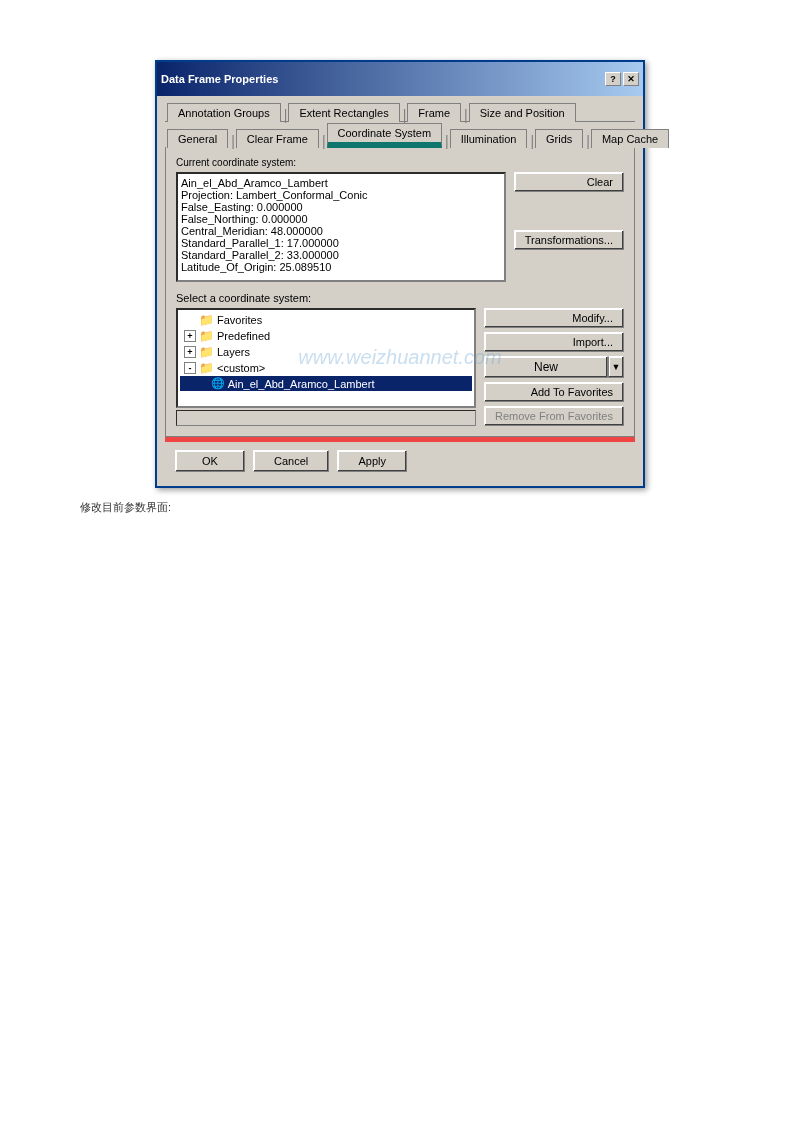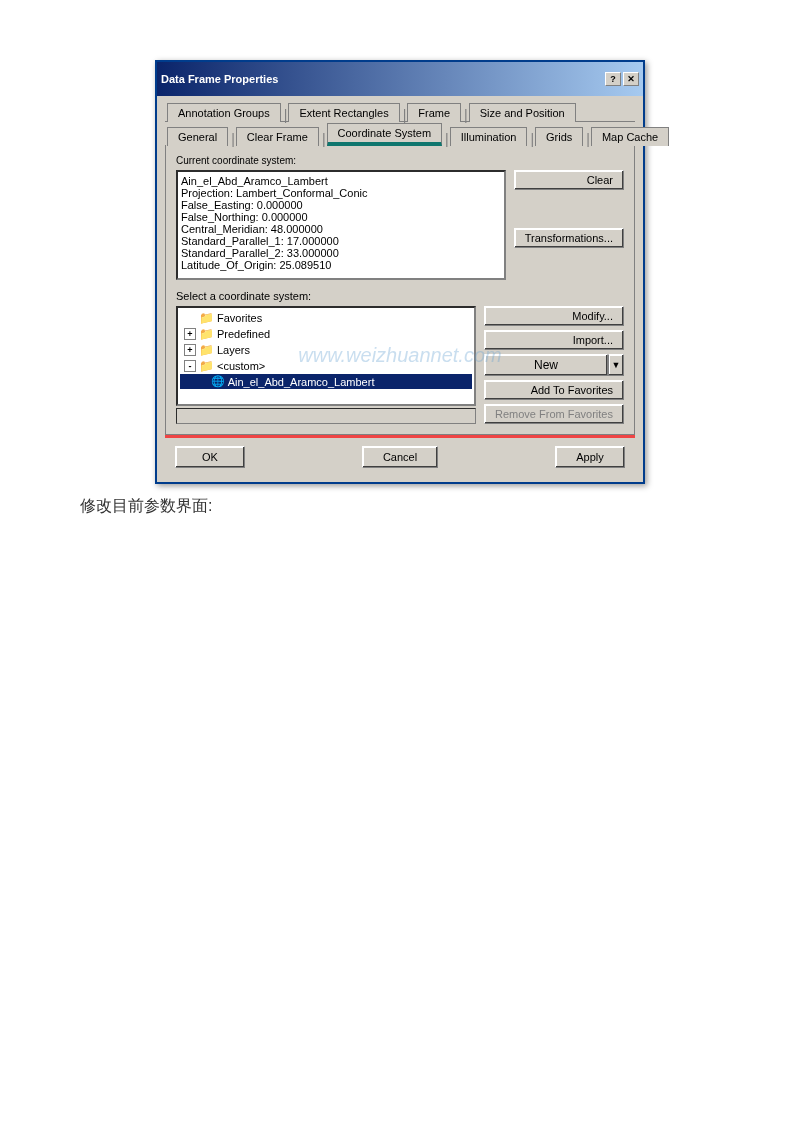--- a/index.html
+++ b/index.html
@@ -99,21 +99,21 @@
       margin-right: 2px;
       cursor: pointer;
       font-size: 11px;
       position: relative;
       top: 1px;
       white-space: nowrap;
     }
 
     .tab.active {
       background: #d4d0c8;
-      border-bottom: 4px solid #0f766e;
+      border-bottom: 6px solid #0f766e;
       font-weight: normal;
       z-index: 1;
       top: 1px;
     }
 
     .tab-separator {
       color: #808080;
       font-size: 14px;
       padding: 0 1px;
       position: relative;
@@ -299,24 +299,24 @@
     .hscroll {
       height: 16px;
       background: #d4d0c8;
       border: 1px inset #808080;
       margin-top: 2px;
     }
 
     
     .bottom-bar {
       display: flex;
-      justify-content: space-between;
+      justify-content: flex-start;
       gap: 8px;
       padding: 8px 10px 6px 10px;
-      border-top: 3px solid #ef4444;
+      border-top: 5px solid #ef4444;
       background: #d4d0c8;
     }
 
     .bottom-btn {
       padding: 4px 20px;
       background: #d4d0c8;
       border: 1px solid #808080;
       border-top-color: #ffffff;
       border-left-color: #ffffff;
       box-shadow: inset -1px -1px 0 #404040, inset 1px 1px 0 #ffffff;
@@ -324,21 +324,21 @@
       cursor: pointer;
       min-width: 70px;
     }
 
     .dialog-wrapper {
       position: relative;
     }
 
     
     .caption-text {
-      font-size: 16px;
+      font-size: 11px;
       color: #333;
       margin-top: 12px;
       align-self: flex-start;
       padding-left: 60px;
     }
 
     .tab-rows-container {
       margin-bottom: -1px;
     }
   </style>

